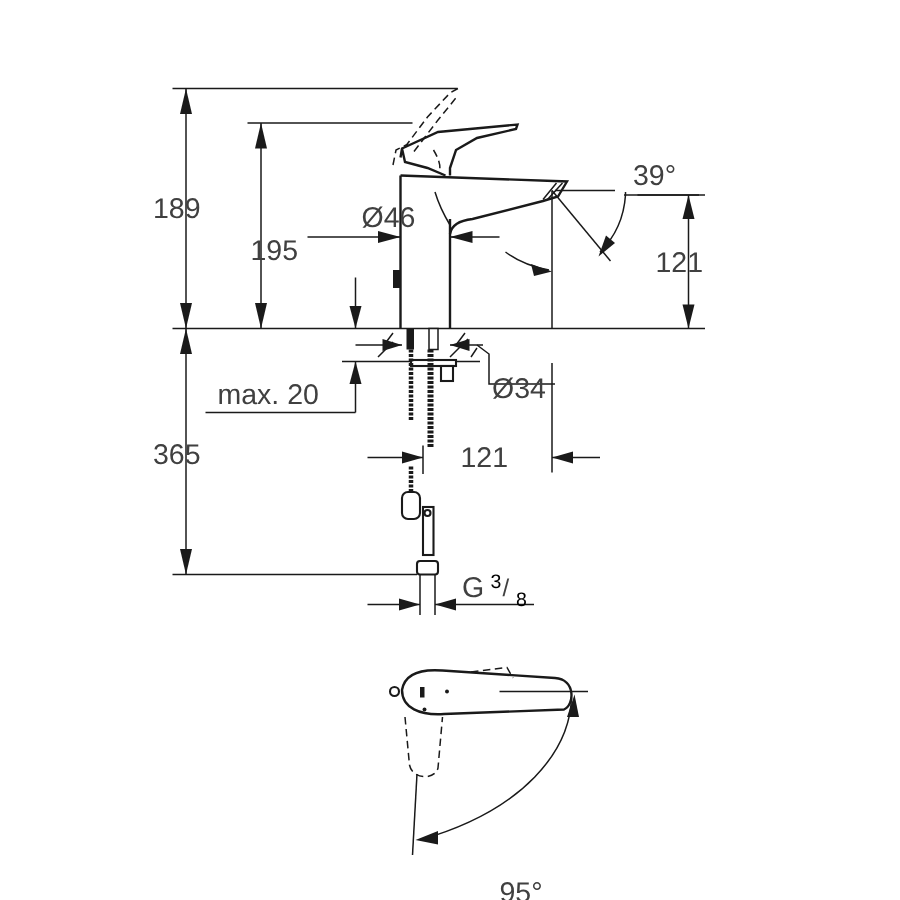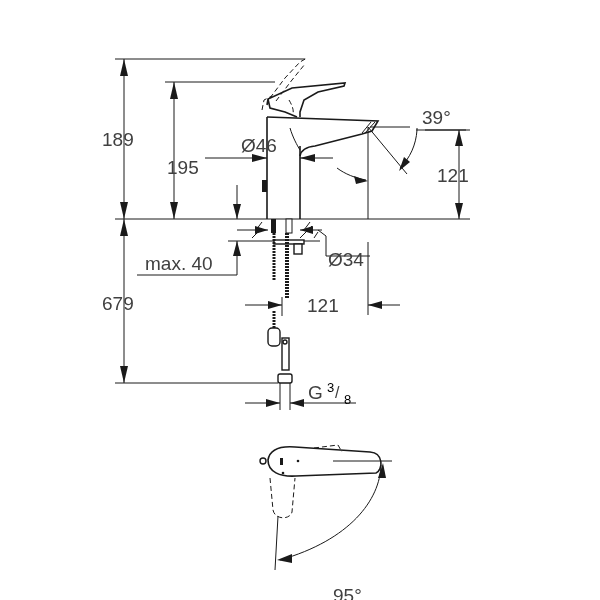--- a/index.html
+++ b/index.html
@@ -134,22 +134,22 @@
   <polygon class="arrow" points="383,463 378,478 386,478"></polygon>
   <polygon class="arrow" points="277,560 292,554 292,563"></polygon>
 </svg>
 
 <span class="dim-label" style="left:102px; top:130px;">189</span>
 <span class="dim-label" style="left:155px; top:158px;margin-left:12px;">195</span>
 <span class="dim-label" style="left:205px; top:136px;margin-left:36px;">Ø46</span>
 <span class="dim-label" style="left:422px; top:108px;">39°</span>
 <span class="dim-label" style="left:437px; top:166px;">121</span>
 <span class="dim-label" style="left:328px; top:250px;">Ø34</span>
-<span class="dim-label" style="left:145px; top:254px;">max. 40</span>
-<span class="dim-label" style="left:102px; top:294px;">679</span>
+<span class="dim-label" style="left:145px; top:254px;">max. 20</span>
+<span class="dim-label" style="left:102px; top:294px;">365</span>
 <span class="dim-label" style="left:307px; top:296px;">121</span>
 <span class="dim-label" style="left:308px; top:383px;">
   <span>G</span>
 </span>
 <span class="sup" style="left:327px; top:380px;">3</span>
 <span class="dim-label" style="left:335px; top:385px; font-size:16px;">/</span>
 <span class="sup" style="left:344px; top:392px;">8</span>
 <span class="dim-label" style="left:333px; top:556px;margin-top:30px;">95°</span>
 </div>
 

